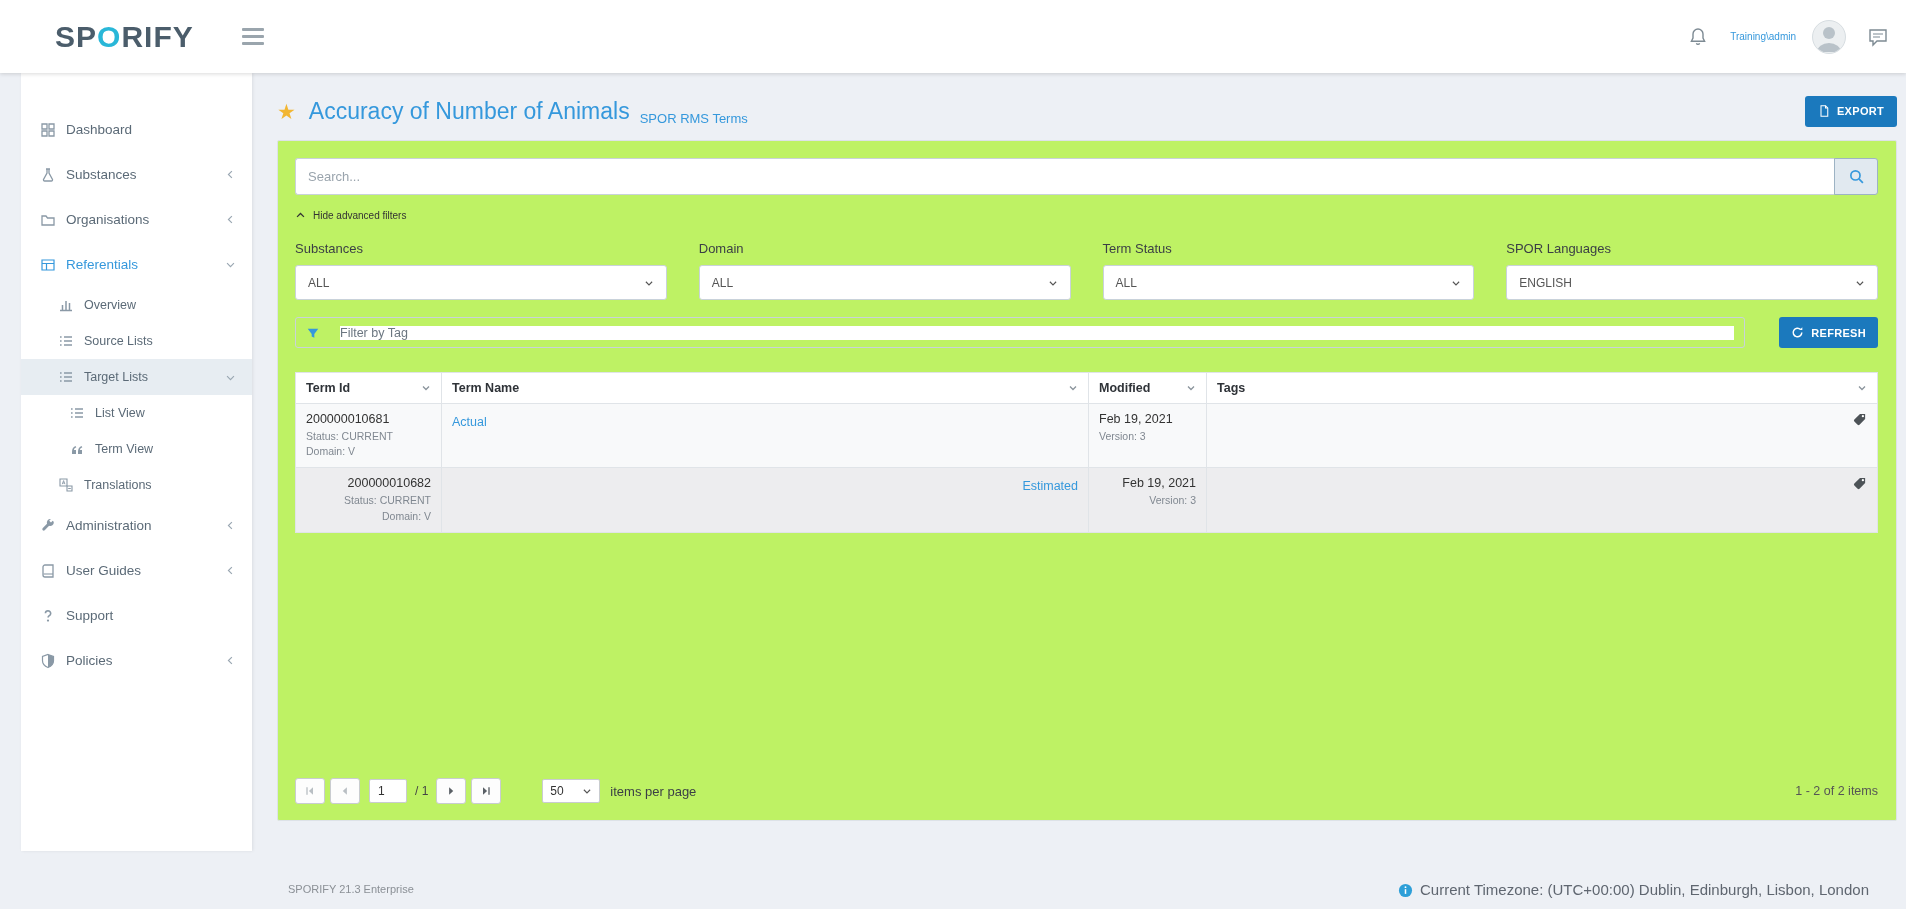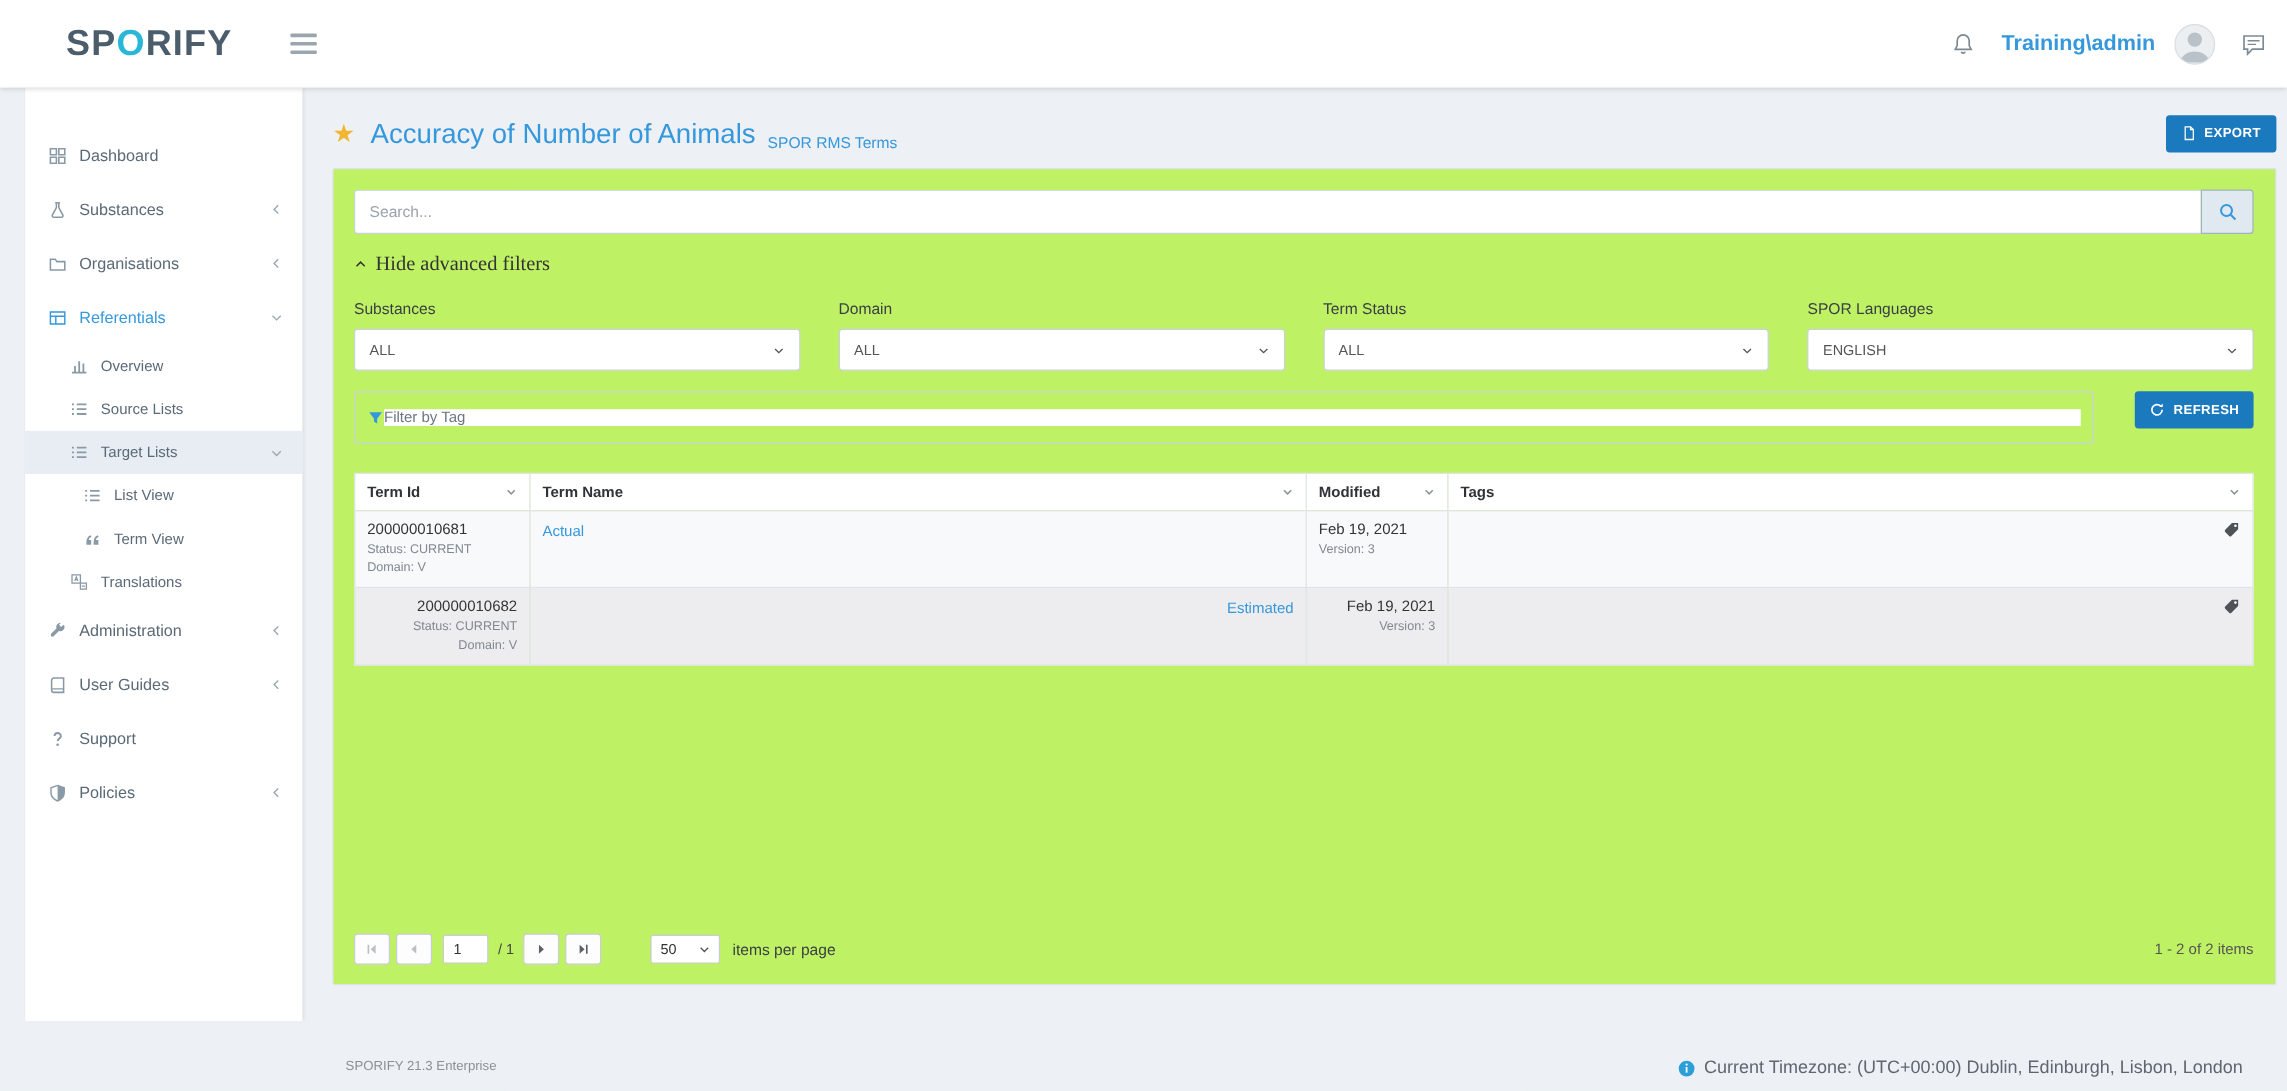--- a/index.html
+++ b/index.html
@@ -12,21 +12,21 @@
     background:#fff; box-shadow:0 1px 4px rgba(0,0,0,.15); z-index:20;
     display:flex; align-items:center; }
   .logo { margin-left:55px; font-size:30px; font-weight:bold; letter-spacing:1px;
     color:#4b5d6b; cursor:pointer; }
   .logo .accent { color:#29b7d8; }
   .hamburger { margin-left:48px; width:22px; cursor:pointer; }
   .hamburger div { height:3px; background:#9aa5ad; margin:4px 0; border-radius:1px; }
   .topbar-right { margin-left:auto; display:flex; align-items:center; margin-right:18px; }
   .icon-btn { color:#7d8a93; cursor:pointer; display:flex; align-items:center; }
   .bell { margin-right:22px; }
-  .username { color:#3598dc; font-size:18px; margin-right:16px; cursor:pointer;font-weight:bold; }
+  .username { color:#3598dc; font-size:10px; margin-right:16px; cursor:pointer; }
   .avatar { width:34px; height:34px; border-radius:50%; background:#eceff1;
     border:1px solid #d7dde1; overflow:hidden; margin-right:22px; cursor:pointer; }
 
   
   .sidebar { position:absolute; left:21px; top:73px; width:231px; height:778px;
     background:#fff; box-shadow:1px 0 3px rgba(0,0,0,.08); padding-top:34px; z-index:5; }
   .nav-item, .nav-sub, .nav-sub2 { display:flex; align-items:center; cursor:pointer;
     color:#5b6a77; }
   .nav-item { height:45px; padding-left:19px; font-size:13.5px; }
   .nav-sub  { height:36px; padding-left:37px; font-size:12.5px; }
@@ -59,33 +59,33 @@
   .search-row { display:flex; height:37px; }
   .search-input { flex:1; border:1px solid #c9d2da; border-right:none;
     border-radius:3px 0 0 3px; padding:0 12px; font-size:13px; color:#555;
     font-family:inherit; outline:none; }
   .search-input::placeholder { color:#9aa4ad; }
   .search-btn { width:44px; background:#e1e9f0; border:1px solid #9db3c4;
     border-radius:0 3px 3px 0; color:#3598dc; display:flex; align-items:center;
     justify-content:center; cursor:pointer; }
 
   .hide-filters { margin-top:15px; display:flex; align-items:center; gap:7px;
-    font-size:17px; color:#333; cursor:pointer; width:fit-content;font-family:Liberation Serif, serif; }
+    font-size:10px; color:#333; cursor:pointer; width:fit-content; }
 
   .filters-row { margin-top:20px; display:flex; gap:32px; }
   .filter-field { flex:1; }
   .filter-label { font-size:13px; color:#3b3f45; margin-bottom:9px; }
   .select-box { height:35px; border:1px solid #c9d2da; border-radius:3px;
     background:#fff; display:flex; align-items:center; justify-content:space-between;
     padding:0 12px; font-size:12px; color:#555; cursor:pointer; }
   .select-box svg, .mini-select svg { width:10px; height:10px; color:#555; flex:none; }
 
   .tag-row { margin-top:17px; display:flex; }
-  .tag-input-wrap { width:1450px; height:44px; border:1px solid #c9d2da;
-    border-radius:3px; display:flex; align-items:center; padding:0 10px; gap:0; }
+  .tag-input-wrap { width:1450px; height:31px; border:1px solid #c9d2da;
+    border-radius:3px; display:flex; align-items:center; padding:0 10px; gap:20px; }
   .tag-input-wrap svg { color:#3598dc; width:14px; height:14px; flex:none; }
   .tag-input { border:none; outline:none; flex:1; font-size:12.5px; color:#555;
     font-family:inherit; }
   .tag-input::placeholder { color:#6b7680; }
   .refresh-btn { margin-left:auto; height:31px; padding:0 12px; }
 
   
   table { margin-top:24px; width:100%; border-collapse:collapse; table-layout:fixed; }
   th, td { border:1px solid #e0e4e8; }
   th { height:31px; padding:0 10px; background:#fff; }

